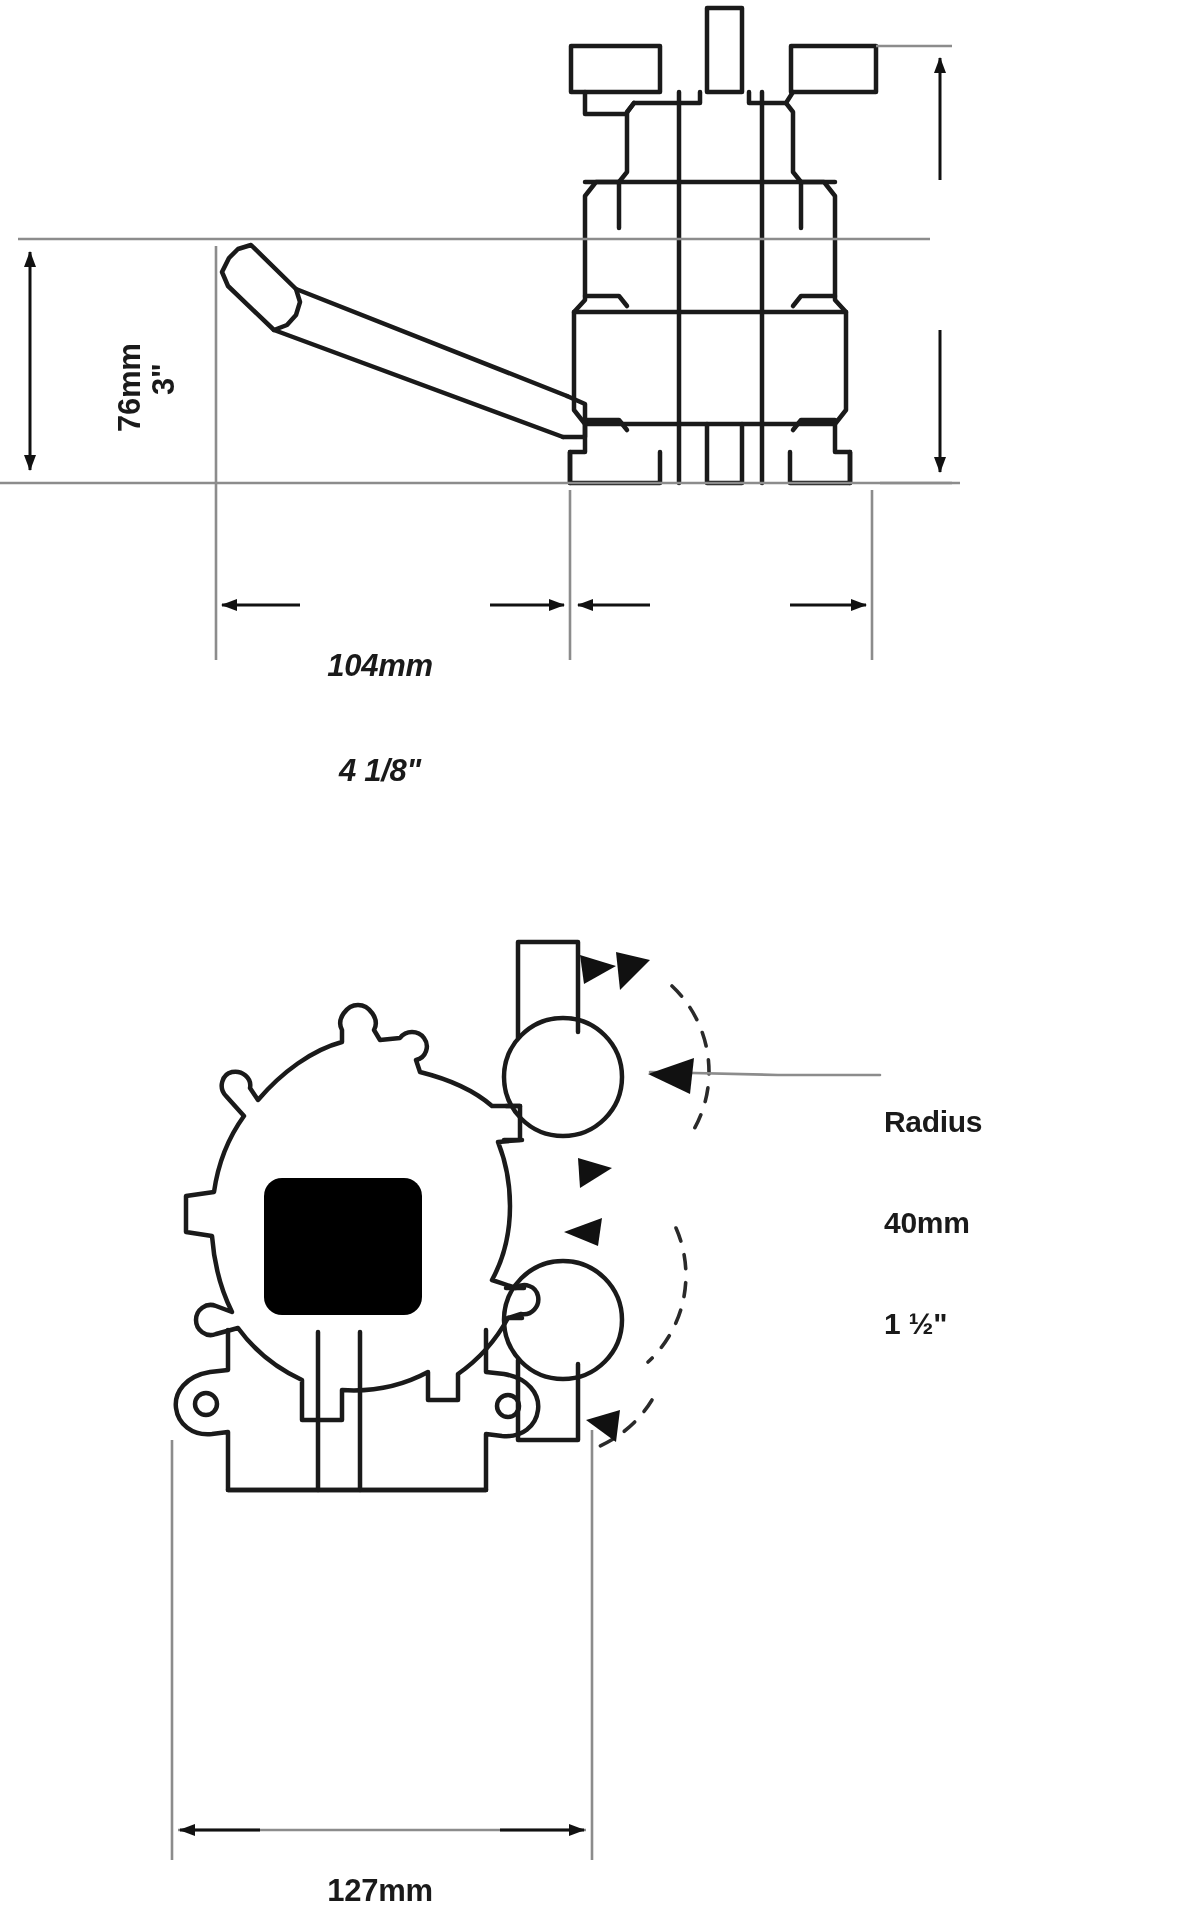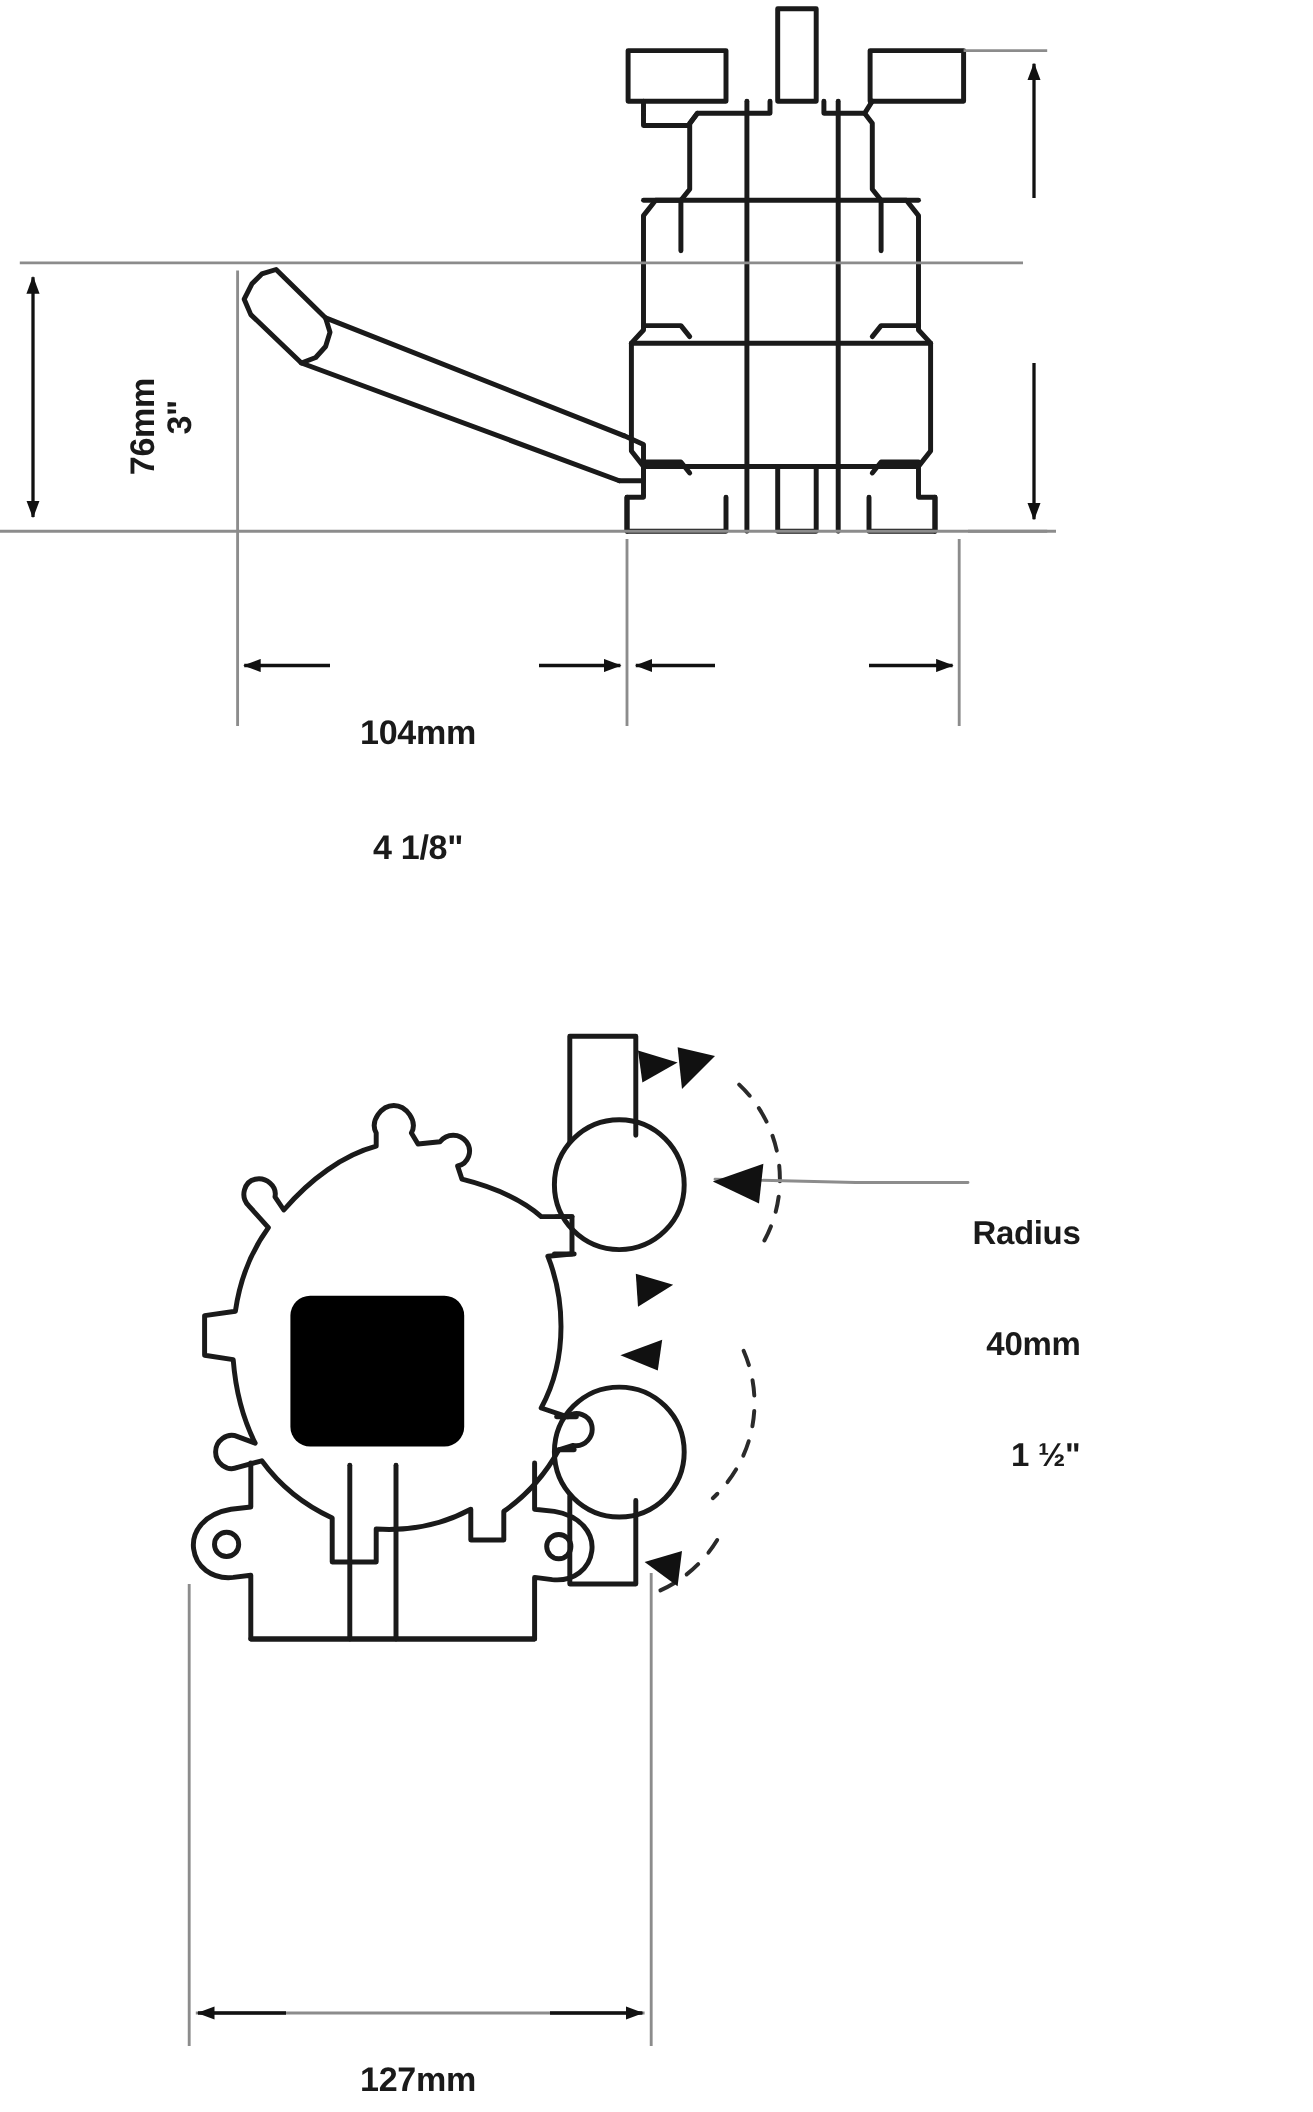--- a/index.html
+++ b/index.html
@@ -270,27 +270,27 @@
     <div>3"</div>
   </div>
 
   <div class="dim-text t-size-lg rot-90 center" style="left:1133px; top:396px;">
     
   </div>
   <div class="dim-text t-size-lg rot-90 center" style="left:1168px; top:396px;">
     
   </div>
 
-  <div class="dim-text t-size-lg center" style="left:316px; top:580px; width:128px;">
+  <div class="dim-text t-size-lg center" style="left:316px; top:580px; width:128px;font-style:italic;">
     <div>104mm</div>
     <div>4 1/8"</div>
   </div>
 
 
-  <div class="dim-text t-size-md" style="left:884px; top:1038px;text-align:right;">
+  <div class="dim-text t-size-md" style="left:884px; top:1038px;">
     <div>Radius</div>
     <div>40mm</div>
     <div>1 ½"</div>
   </div>
 
   <div class="dim-text t-size-lg center" style="left:316px; top:1805px; width:128px;">
     <div>127mm</div>
     
   </div>
 

